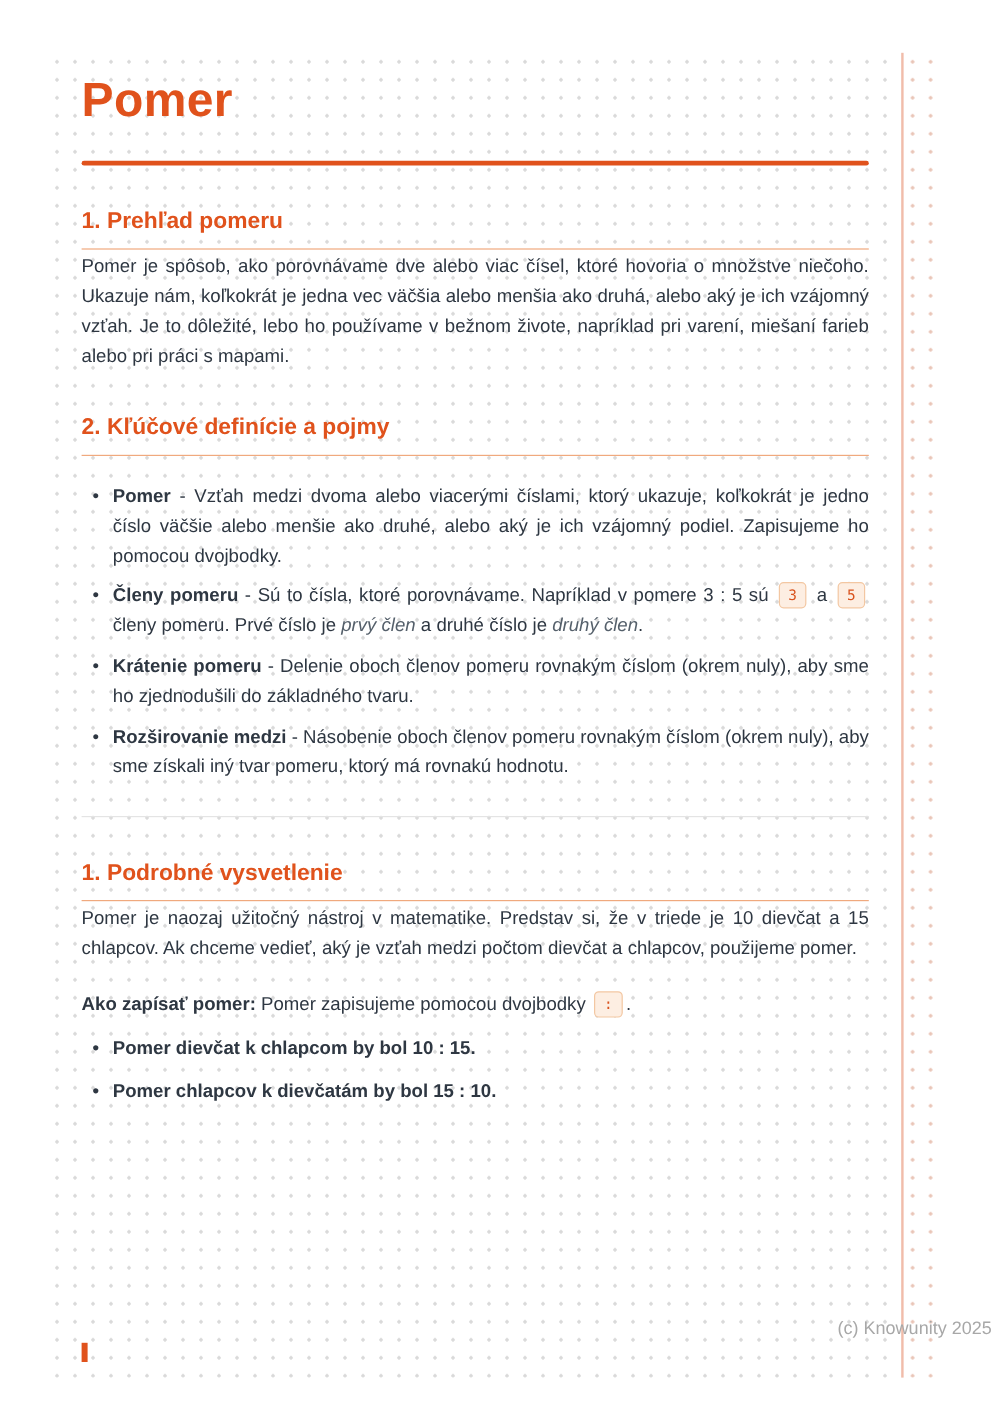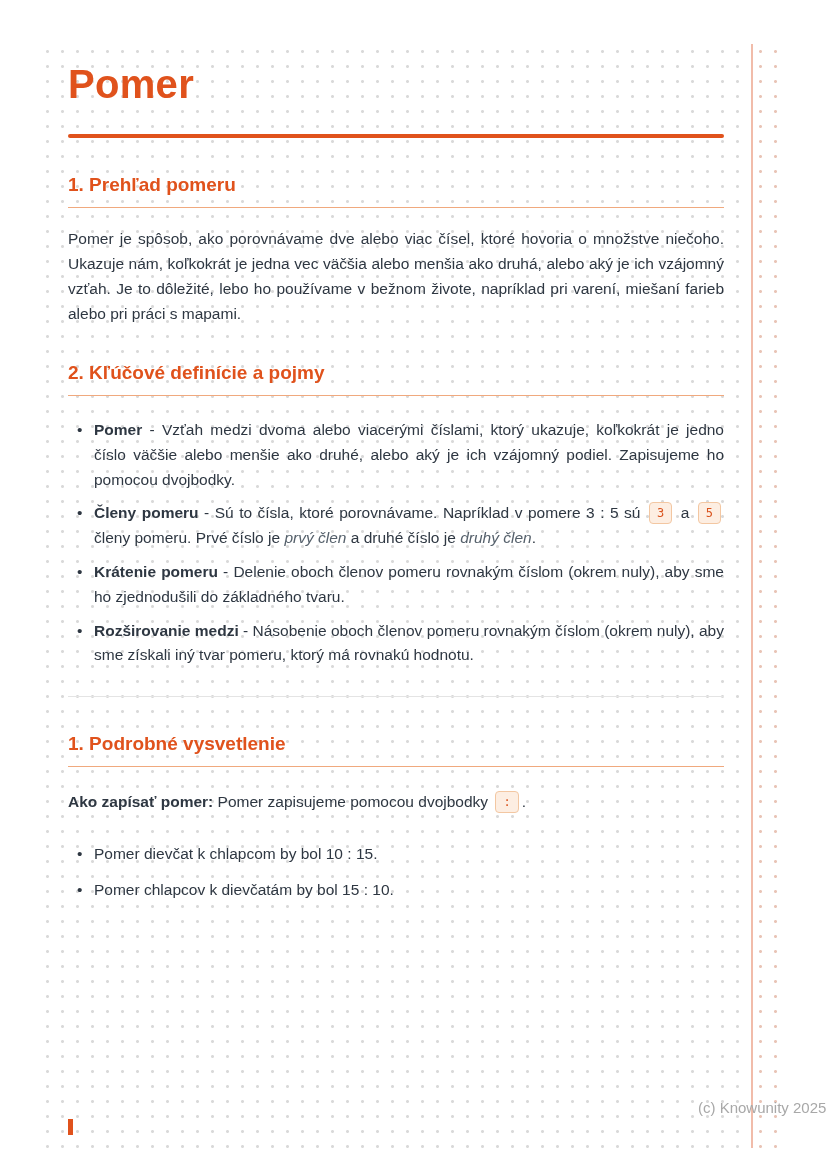--- a/index.html
+++ b/index.html
@@ -22,28 +22,28 @@
   }
 
   .content { position:absolute; left:68px; top:0; width:656px; z-index:2; }
 
   h1 { margin-top:62px; font-size:40px; font-weight:bold; color:var(--accent,#e0521c); letter-spacing:0.3px; line-height:1.1; }
   .title-rule { margin-top:28px; height:4px; background:var(--accent,#e0521c); border-radius:2px; }
 
   h2 { margin-top:36px; font-size:19px; font-weight:bold; color:var(--accent,#e0521c);
        padding-bottom:10px; border-bottom:1px solid var(--heading-underline,#f0a97e); line-height:1.2; }
 
-  p.body { margin-top:18px; font-size:15.5px; line-height:1.62; text-align:justify; color:var(--text,#2e3742); }
+  p.body { margin-top:2px; font-size:15.5px; line-height:1.62; text-align:justify; color:var(--text,#2e3742); }
   p.howto { margin-top:22px; }
 
   ul.def-list { margin-top:22px; list-style:none; }
   ul.def-list li { position:relative; padding-left:26px; margin-bottom:9px;
                    font-size:15.5px; line-height:1.6; text-align:justify; color:var(--text,#2e3742); }
   ul.def-list li::before { content:"\2022"; position:absolute; left:9px; top:0; color:var(--text,#2e3742); }
-  ul.examples { margin-top:28px; }
+  ul.examples { margin-top:12px;font-weight:bold; }
   ul.examples li { margin-bottom:11px; }
 
   .seg-bold { font-weight:bold; }
   .seg-italic { font-style:italic; color:var(--muted-italic,#55606b); }
   .seg-chip {
     display:inline-block; font-family:"DejaVu Sans Mono","Liberation Mono",monospace;
     font-size:12px; line-height:1.5; color:var(--chip-text,#d9531e);
     background:var(--chip-bg,#fdeee2); border:1px solid var(--chip-border,#f3c7a2);
     border-radius:4px; padding:1px 7px; margin:0 3px; vertical-align:1px;
   }
@@ -73,20 +73,21 @@
     <ul class="def-list">
       <li><span><span class="seg-bold">Pomer</span><span> - Vzťah medzi dvoma alebo viacerými číslami, ktorý ukazuje, koľkokrát je jedno číslo väčšie alebo menšie ako druhé, alebo aký je ich vzájomný podiel. Zapisujeme ho pomocou dvojbodky.</span></span></li>
       <li><span><span class="seg-bold">Členy pomeru</span><span> - Sú to čísla, ktoré porovnávame. Napríklad v pomere 3 : 5 sú </span><span class="seg-chip">3</span><span> a </span><span class="seg-chip">5</span><span> členy pomeru. Prvé číslo je </span><span class="seg-italic">prvý člen</span><span> a druhé číslo je </span><span class="seg-italic">druhý člen</span><span>.</span></span></li>
       <li><span><span class="seg-bold">Krátenie pomeru</span><span> - Delenie oboch členov pomeru rovnakým číslom (okrem nuly), aby sme ho zjednodušili do základného tvaru.</span></span></li>
       <li><span><span class="seg-bold">Rozširovanie medzi</span><span> - Násobenie oboch členov pomeru rovnakým číslom (okrem nuly), aby sme získali iný tvar pomeru, ktorý má rovnakú hodnotu.</span></span></li>
     </ul>
 
     <div class="divider"></div>
 
     <h2>1. Podrobné vysvetlenie</h2>
+    <p class="body">Pomer je naozaj užitočný nástroj v matematike. Predstav si, že v triede je 10 dievčat a 15 chlapcov. Ak chceme vedieť, aký je vzťah medzi počtom dievčat a chlapcov, použijeme pomer.</p>
     <p class="body howto"><span class="seg-bold">Ako zapísať pomer:</span><span> Pomer zapisujeme pomocou dvojbodky </span><span class="seg-chip">:</span><span>.</span></p>
     <ul class="def-list examples">
       <li><span>Pomer dievčat k chlapcom by bol 10 : 15.</span></li>
       <li><span>Pomer chlapcov k dievčatám by bol 15 : 10.</span></li>
     </ul>
   </div>
 
   <div class="footer">(c) Knowunity 2025</div>
   <div class="bottom-marker"></div>
 </div>

